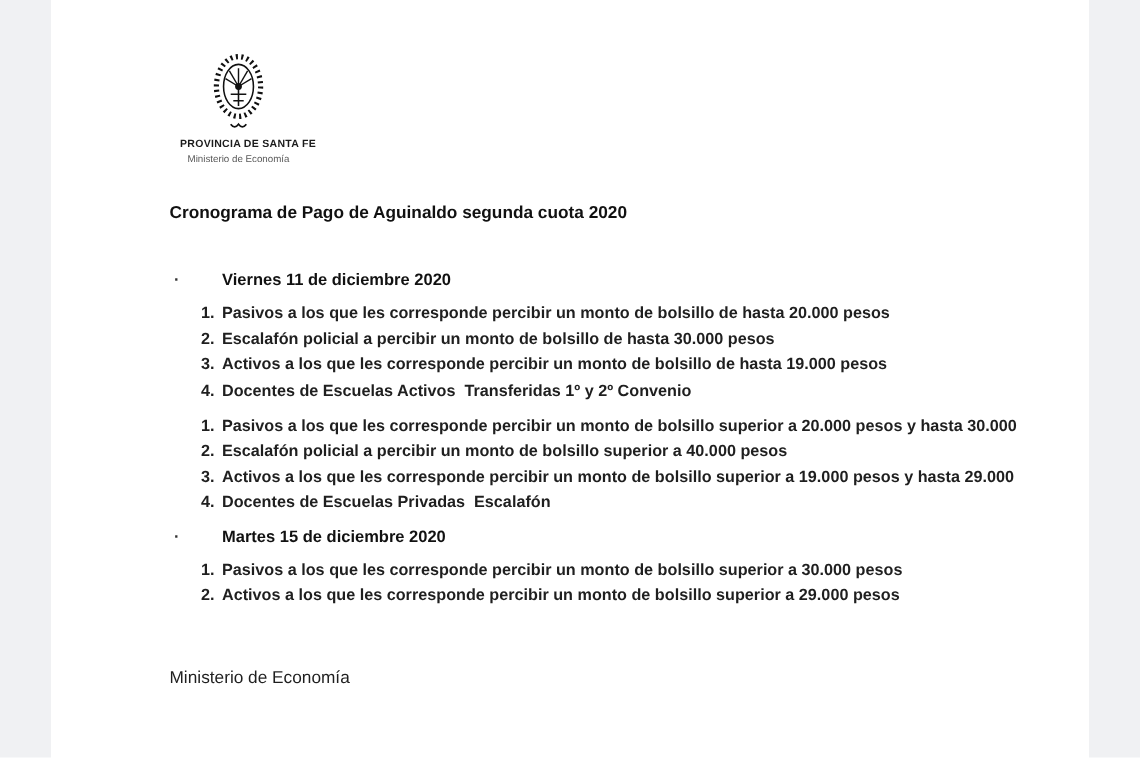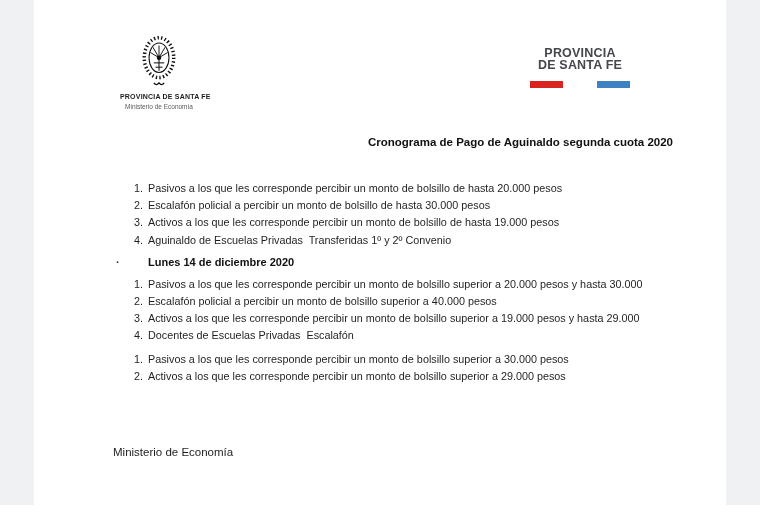--- a/index.html
+++ b/index.html
@@ -43,36 +43,36 @@
     font-size:12.5px; font-weight:bold; color:#45474c; line-height:12px;
     letter-spacing:0.2px; white-space:nowrap;
   }
   .brand-bars {
     margin-top:10px; display:flex; justify-content:space-between;
   }
   .bar { display:block; width:33px; height:7px; }
 
   
   .doc-title {
-    position:absolute; left:79px; top:136px; width:560px; text-align:right;
+    position:absolute; left:79px; top:136px; width:560px; text-align:left;
     font-size:11.5px; font-weight:bold; color:#111; white-space:nowrap;
   }
 
   .doc-body { position:absolute; left:79px; top:180px; width:600px; }
 
   .sec-heading {
     position:relative; padding-left:35px; font-size:11px; font-weight:bold;
     color:#111; line-height:14px; margin:0 0 7px; white-space:pre;
   }
   .sec-heading::before {
     content:"\00B7"; position:absolute; left:3px; top:0;
     font-weight:bold; color:#333;
   }
 
-  ol.sec-items { list-style:none; counter-reset:item; margin:0 0 6px; }
+  ol.sec-items { list-style:none; counter-reset:item; margin:0 0 6px;font-weight:bold; }
   ol.sec-items li {
     counter-increment:item; position:relative; padding-left:35px;
     font-size:10.8px; line-height:17.2px; color:#1f1f1f; white-space:pre;
   }
   ol.sec-items li::before {
     content:counter(item) ".";
     position:absolute; left:21px; top:0; color:#1f1f1f;
   }
 
   .doc-footer {
@@ -110,48 +110,41 @@
           <line x1="24" y1="33" x2="36" y2="33"></line>
           <line x1="26" y1="38" x2="34" y2="38"></line>
         </g>
 
         <path d="M24,56 q3,4 6,0 q3,4 6,0" fill="none" stroke="#111" stroke-width="1.4"></path>
       </svg>
       <div class="seal-org">PROVINCIA DE SANTA FE</div>
       <div class="seal-sub">Ministerio de Economía</div>
     </div>
 
-    <div class="brand-block">
-      <div class="brand-line1">PROVINCIA</div>
-      <div class="brand-line2">DE SANTA FE</div>
-      <div class="brand-bars">
-        <span class="bar" style="background: rgb(217, 35, 30);"></span>
-        <span class="bar" style="background: rgb(63, 130, 194);"></span>
-      </div>
-    </div>
 
     <div class="doc-title">Cronograma de Pago de Aguinaldo segunda cuota 2020</div>
 
     <div class="doc-body">
 
+      <div class="sec-heading">Viernes 11 de diciembre 2020</div>
       <ol class="sec-items">
         <li>Pasivos a los que les corresponde percibir un monto de bolsillo de hasta 20.000 pesos</li>
         <li>Escalafón policial a percibir un monto de bolsillo de hasta 30.000 pesos</li>
         <li>Activos a los que les corresponde percibir un monto de bolsillo de hasta 19.000 pesos</li>
-        <li>Aguinaldo de Escuelas Privadas  Transferidas 1º y 2º Convenio</li>
+        <li>Docentes de Escuelas Activos  Transferidas 1º y 2º Convenio</li>
       </ol>
 
-      <div class="sec-heading">Lunes 14 de diciembre 2020</div>
       <ol class="sec-items">
         <li>Pasivos a los que les corresponde percibir un monto de bolsillo superior a 20.000 pesos y hasta 30.000</li>
         <li>Escalafón policial a percibir un monto de bolsillo superior a 40.000 pesos</li>
         <li>Activos a los que les corresponde percibir un monto de bolsillo superior a 19.000 pesos y hasta 29.000</li>
         <li>Docentes de Escuelas Privadas  Escalafón</li>
       </ol>
 
+      <div class="sec-heading">Martes 15 de diciembre 2020</div>
       <ol class="sec-items">
         <li>Pasivos a los que les corresponde percibir un monto de bolsillo superior a 30.000 pesos</li>
         <li>Activos a los que les corresponde percibir un monto de bolsillo superior a 29.000 pesos</li>
       </ol>
 
     </div>
 
     <div class="doc-footer">Ministerio de Economía</div>
 
   </div>

